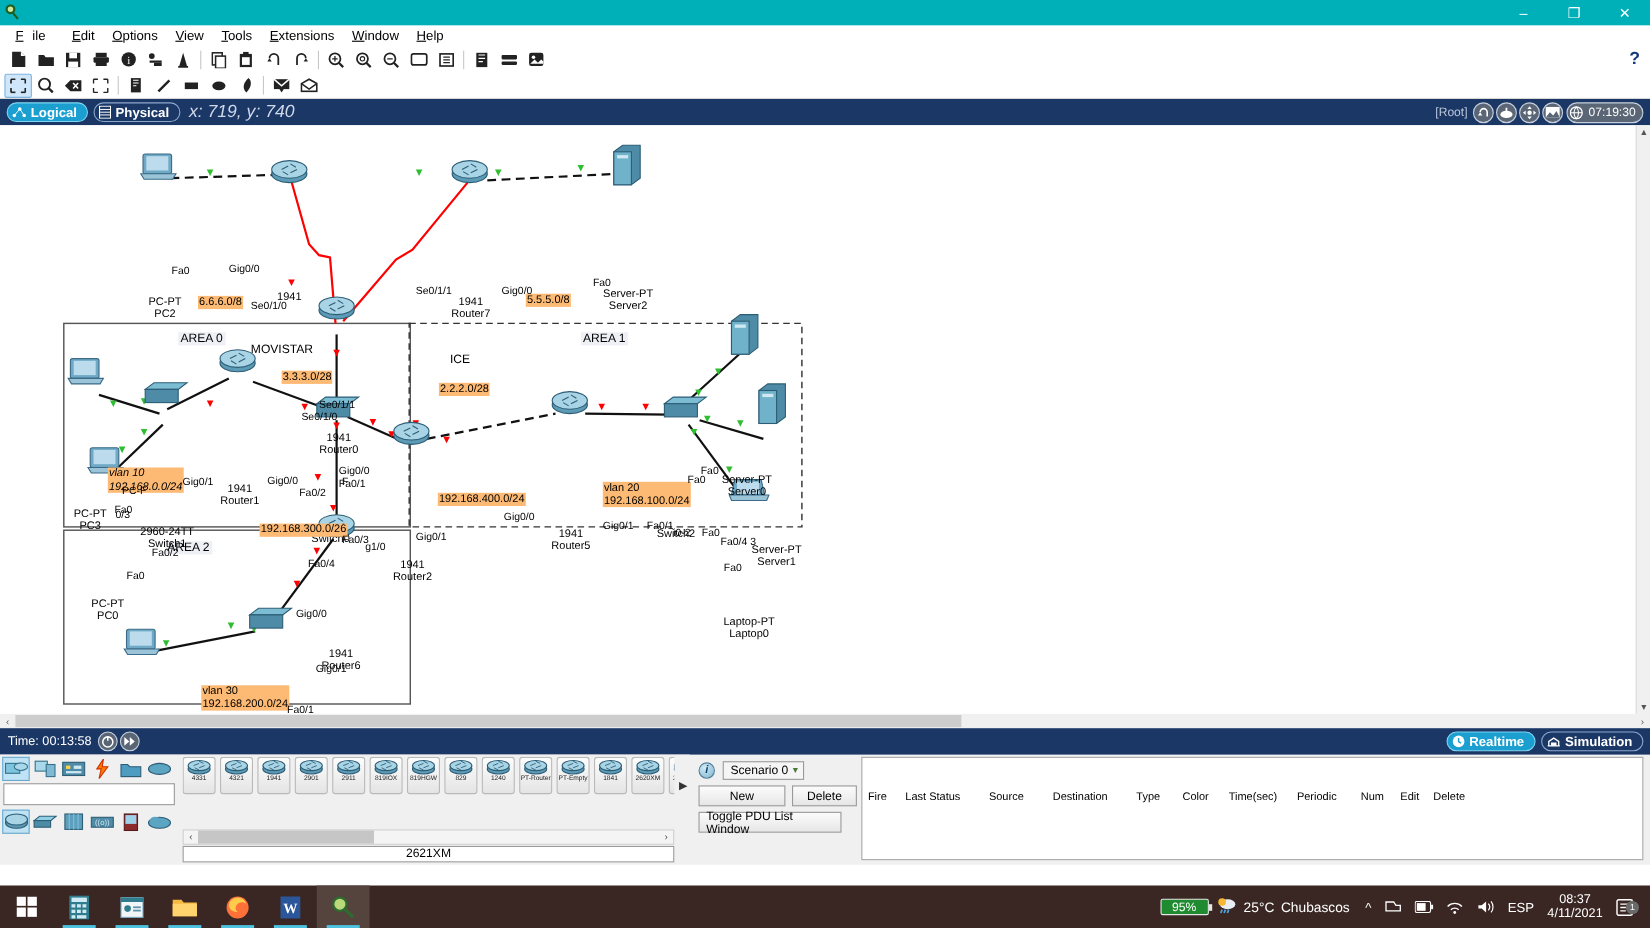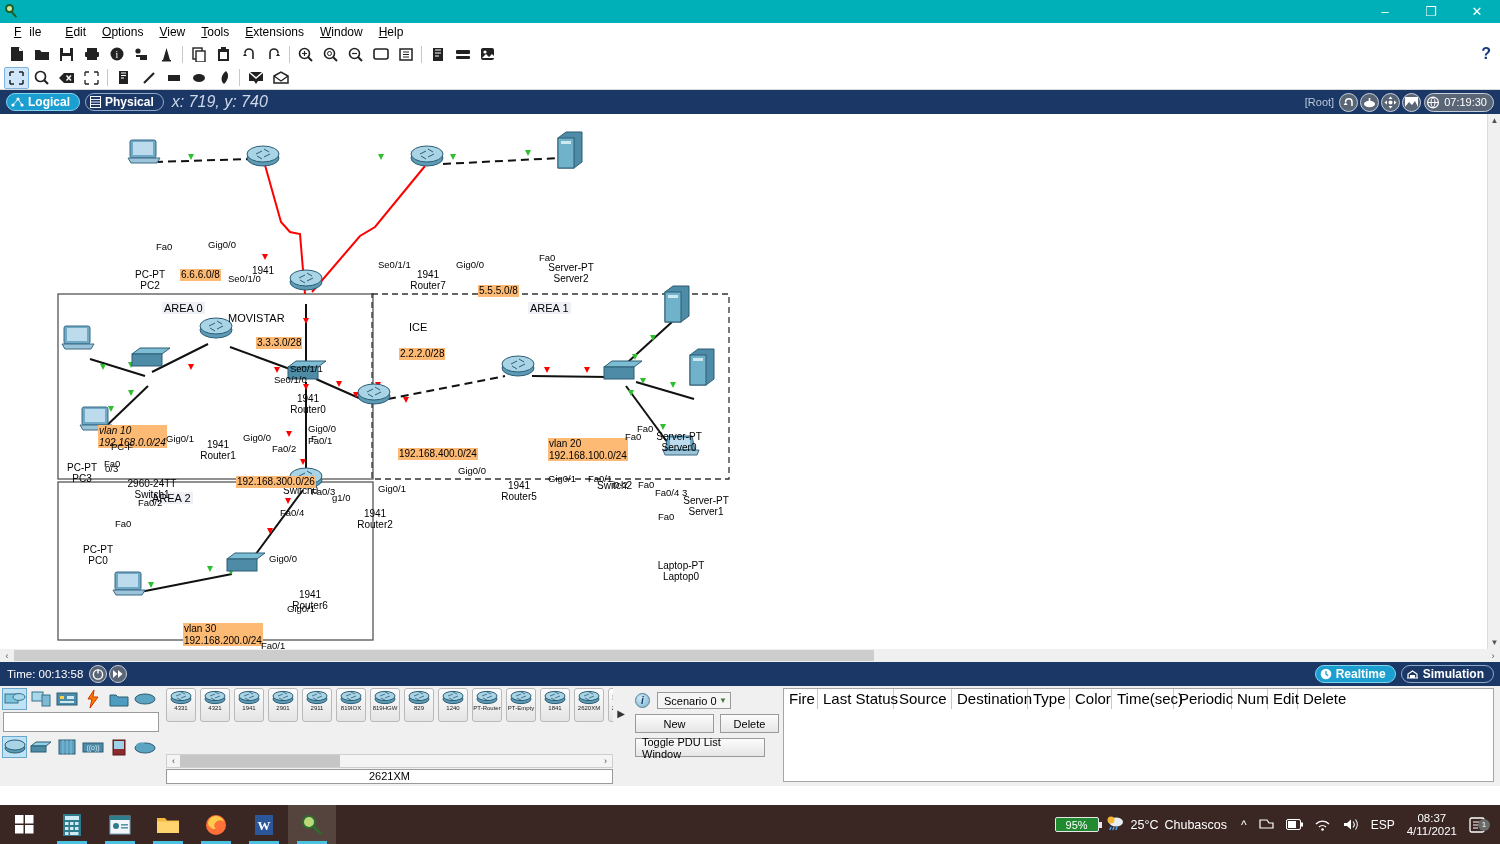--- a/index.html
+++ b/index.html
@@ -173,22 +173,22 @@
     font-size:11px; min-width:74px; justify-content:space-between;
   }
   .btn {
     background:linear-gradient(#fcfcfc,#e6e6e6); border:1px solid #9a9a9a;
     font-size:11px; height:19px; display:flex; align-items:center;
     justify-content:center; padding:0 6px;
   }
   #pdu-table { flex:1; background:#fff; border:1px solid #a6a6a6; margin:0 6px 4px 4px; }
   #pdu-head { display:flex; height:20px; }
   #pdu-head div {
-    border-right:1px solid #c8c8c8; padding:0 5px; font-size:15px;
-    line-height:19px; white-space:nowrap;
+    border-right:1px solid #c8c8c8; padding:0 5px; font-size:10px;
+    line-height:19px; white-space:nowrap;margin-top:26px;
   }
   #pdu-head div:last-child { border-right:none; }
   
   #taskbar {
     position:absolute; left:0; bottom:0; width:1500px; height:39px;
     background:#3a2723; display:flex; align-items:center; color:#fff;
   }
   #startbtn { width:48px; height:39px; display:flex; align-items:center; justify-content:center; }
   #searchbox {
     width:332px; height:29px; background:#4c3a35; display:flex;
@@ -756,21 +756,21 @@
   <div class="nodelabel" style="left:652px; top:446px; width:58px;">
     <div>Laptop-PT</div>
     <div>Laptop0</div>
   </div>
   <div class="nodelabel" style="left:288px; top:475px; width:44px;">
     <div>1941</div>
     <div>Router6</div>
   </div>
 
   <div class="netlabel" style="left:180px; top:155px;">6.6.6.0/8</div>
-  <div class="netlabel" style="left:478px; top:153px;margin-top:18px;">5.5.5.0/8</div>
+  <div class="netlabel" style="left:478px; top:153px;">5.5.5.0/8</div>
   <div class="netlabel" style="left:98px; top:311px;font-style:italic;">
     <div>vlan 10</div>
     <div>192.168.0.0/24</div>
   </div>
   <div class="netlabel" style="left:236px; top:362px;">192.168.300.0/26</div>
   <div class="netlabel" style="left:398px; top:334px;">192.168.400.0/24</div>
   <div class="netlabel" style="left:548px; top:324px;">
     <div>vlan 20</div>
     <div>192.168.100.0/24</div>
   </div>

